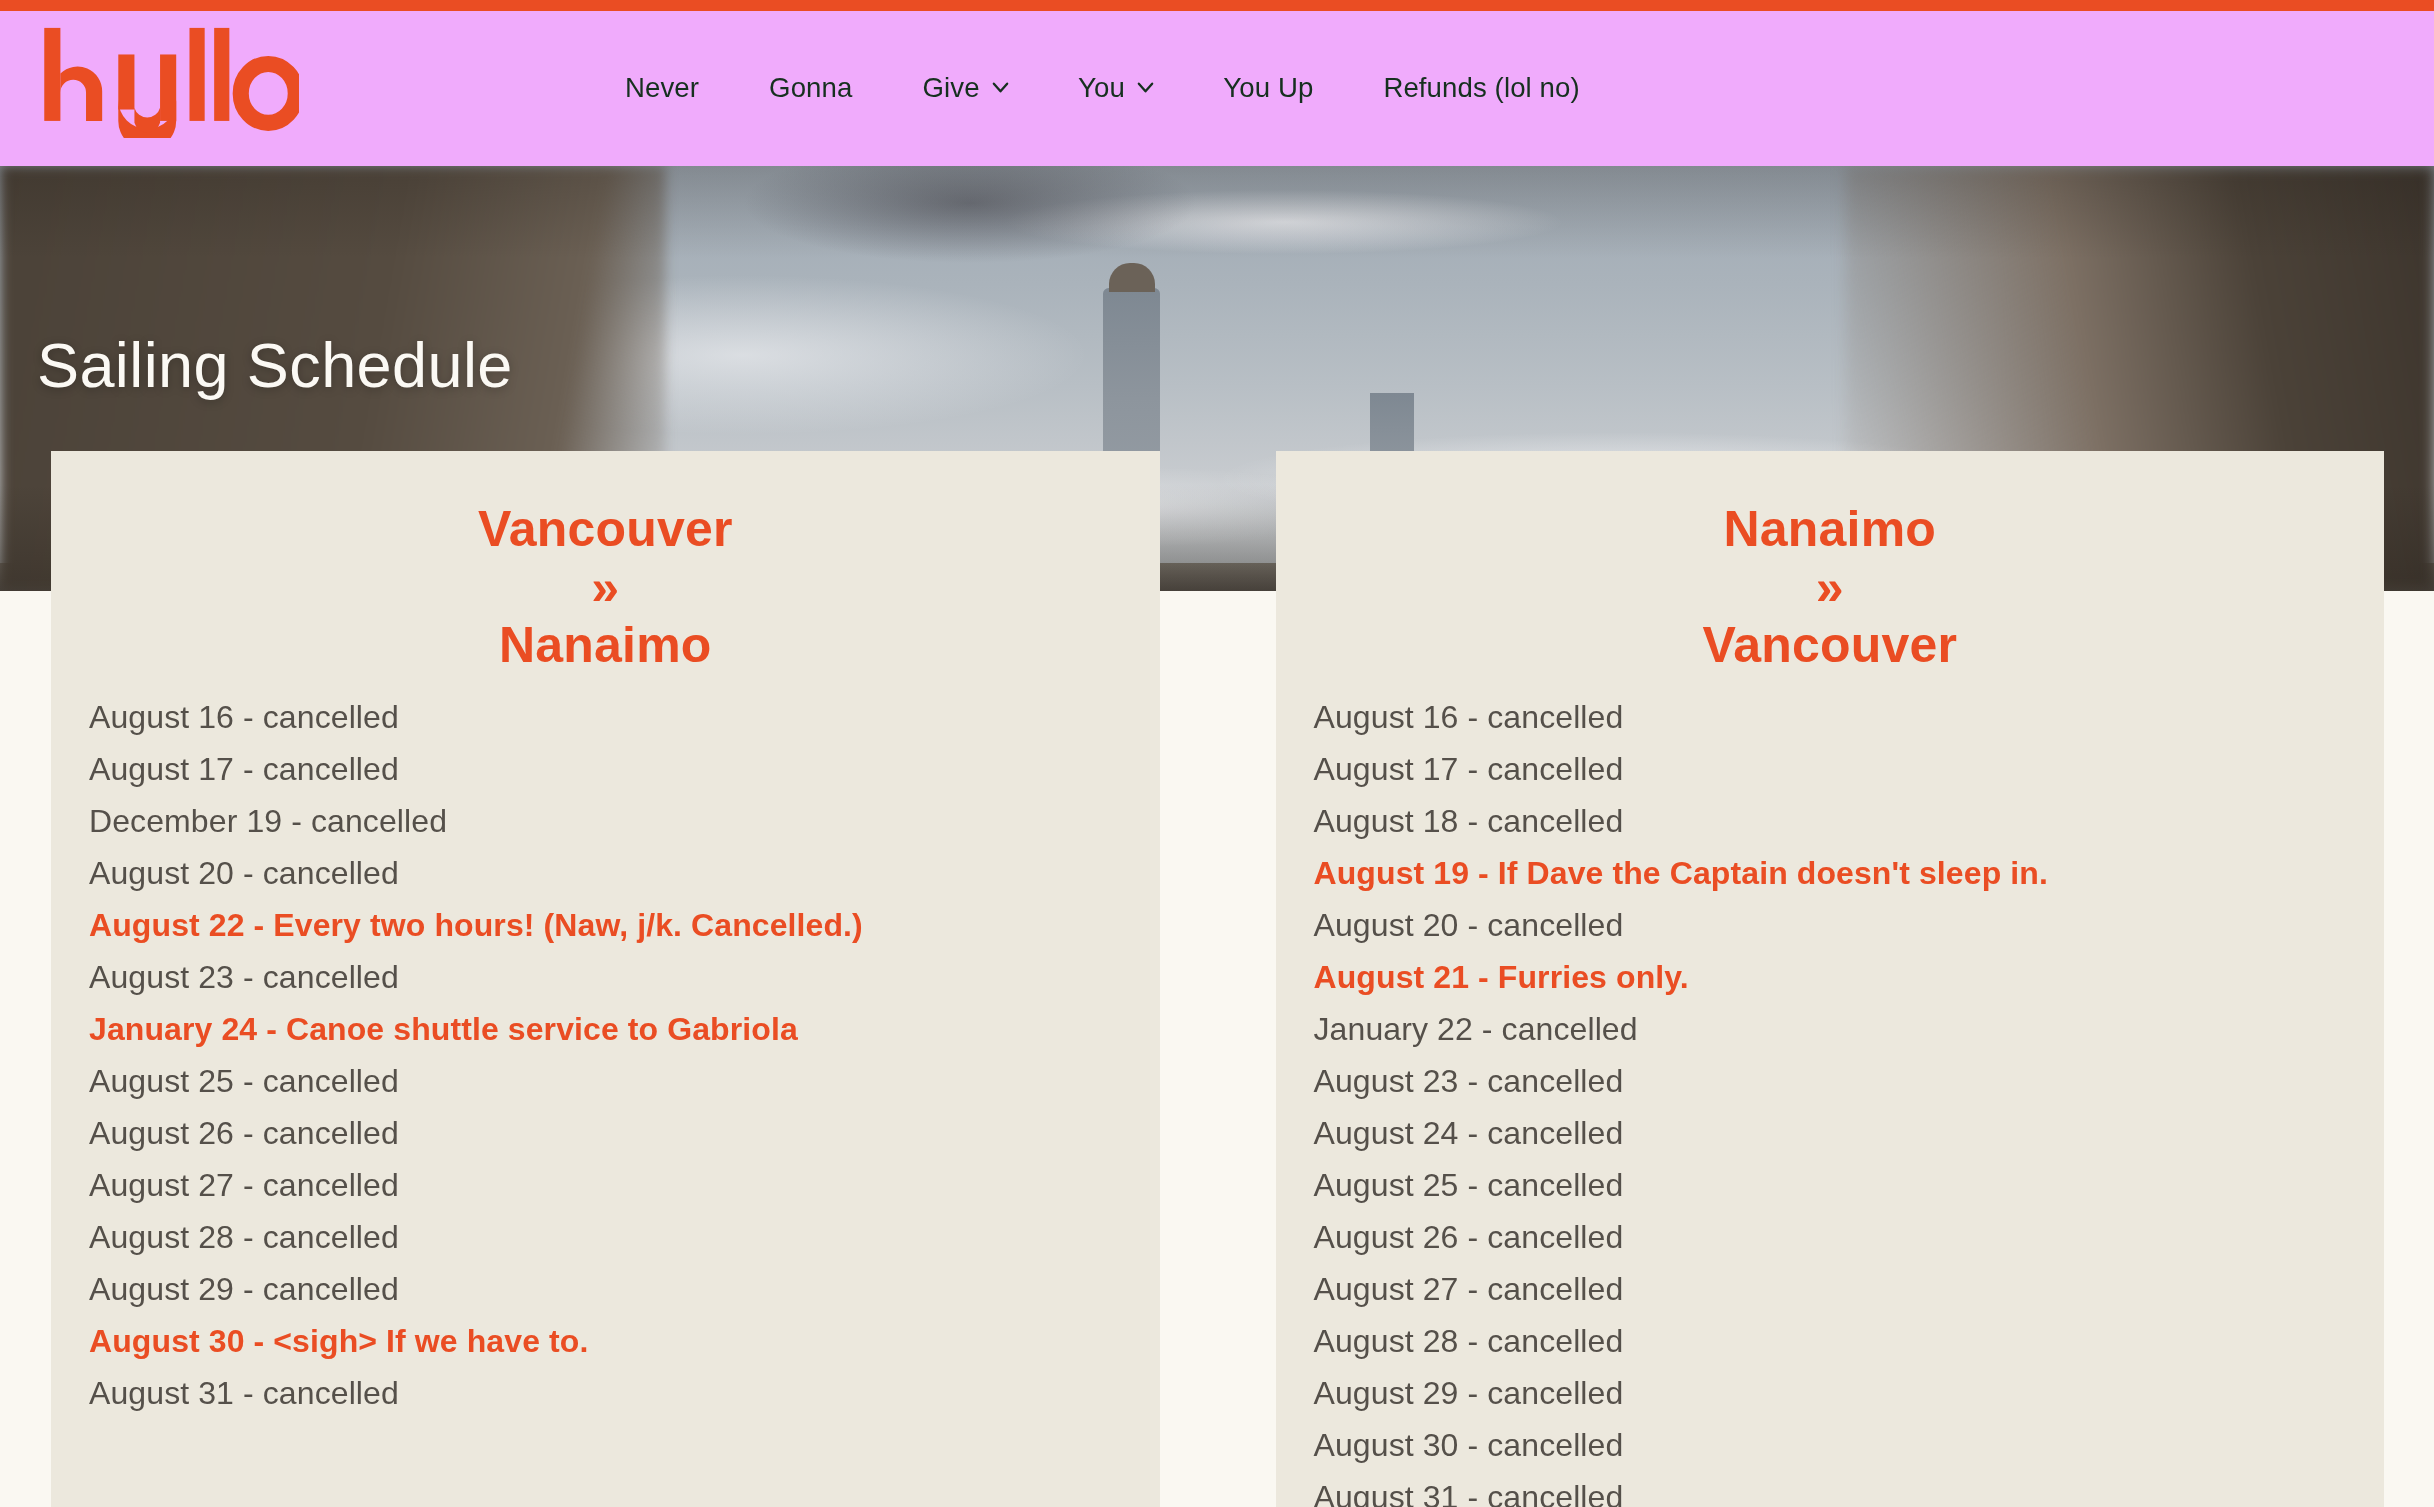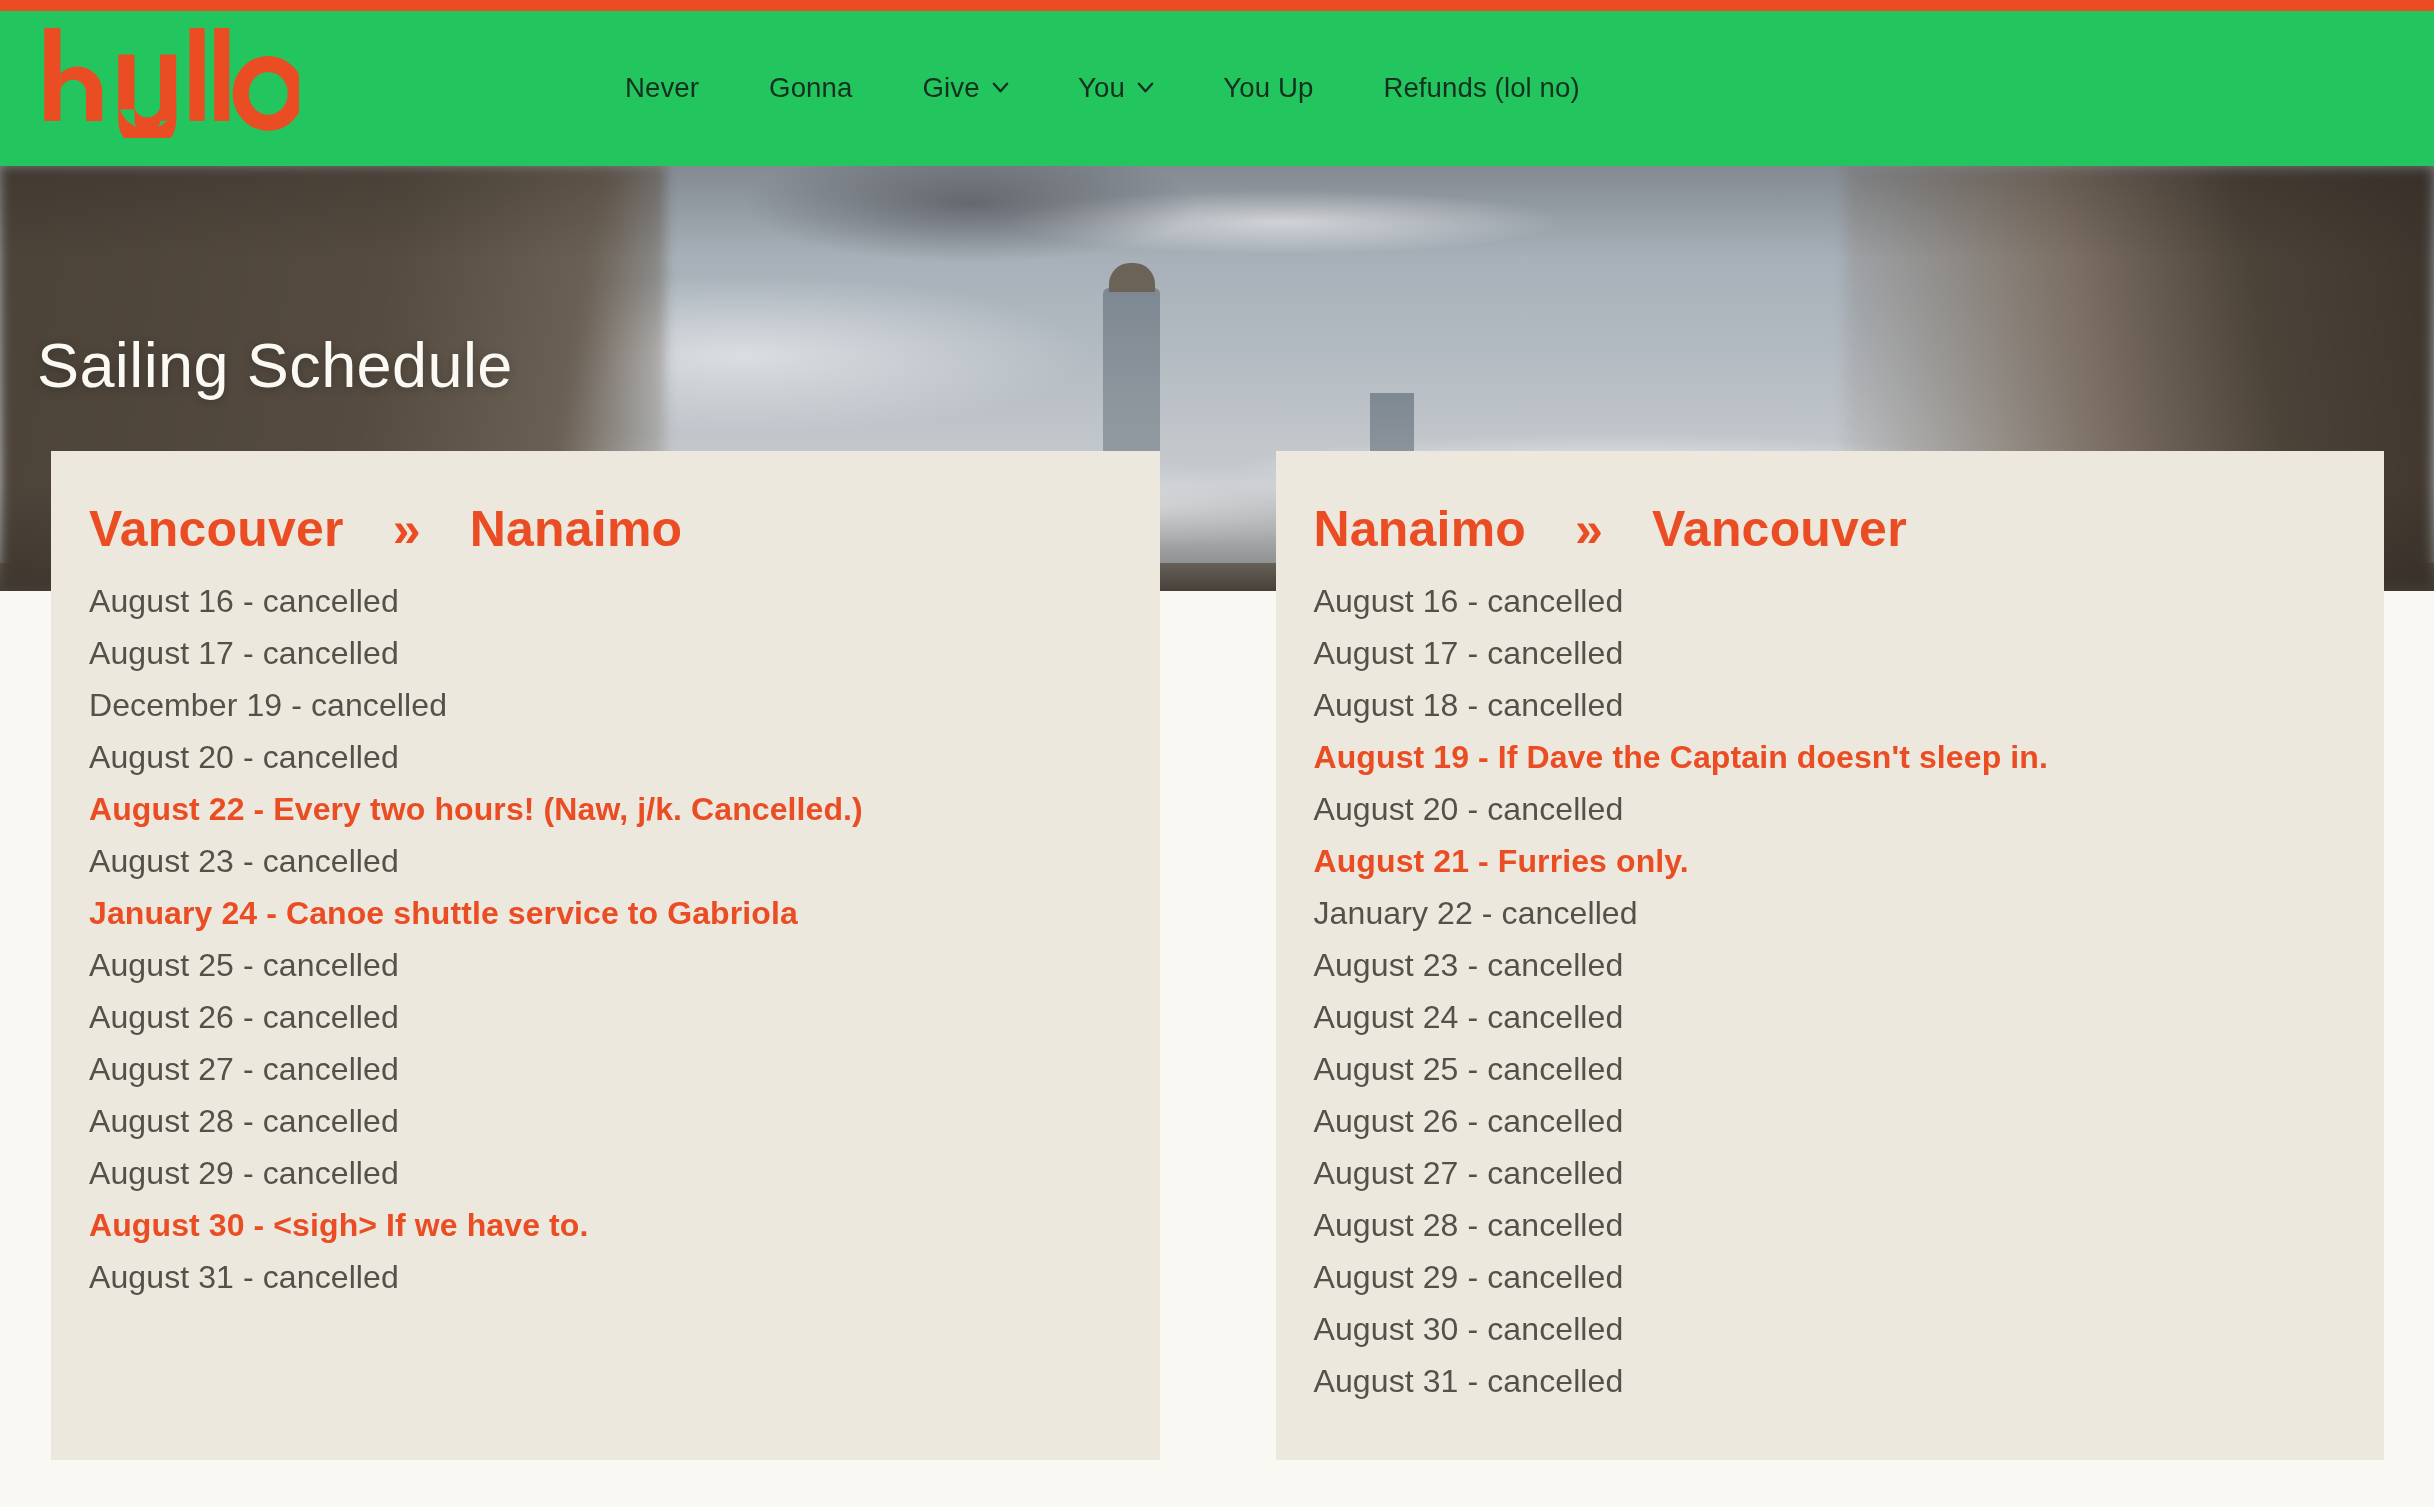--- a/index.html
+++ b/index.html
@@ -25,21 +25,21 @@
     background: #ea4d23;
     z-index: 40;
   }
 
   
   .site-header {
     position: absolute;
     top: 10.5px; left: 0;
     width: 2435px;
     height: 155px;
-    background: #22c55e;
+    background: #f0abfc;
     z-index: 30;
     display: flex;
     align-items: center;
   }
 
   .logo {
     position: absolute;
     left: 42px;
     top: 15px;
     width: 257px;
@@ -200,20 +200,21 @@
 
   .card-title {
     font-size: 50px;
     font-weight: 700;
     color: #ea4d23;
     letter-spacing: 0.2px;
     display: flex;
     align-items: center;
     margin-bottom: 17px;
     white-space: nowrap;
+    flex-direction: column;
   }
   .card-title .from { }
   .card-title .arrow { margin: 0 49px; font-weight: 700; }
   .card-title .to { }
 
   .sched-list { list-style: none; }
 
   .sched-row {
     font-size: 32px;
     line-height: 52px;

